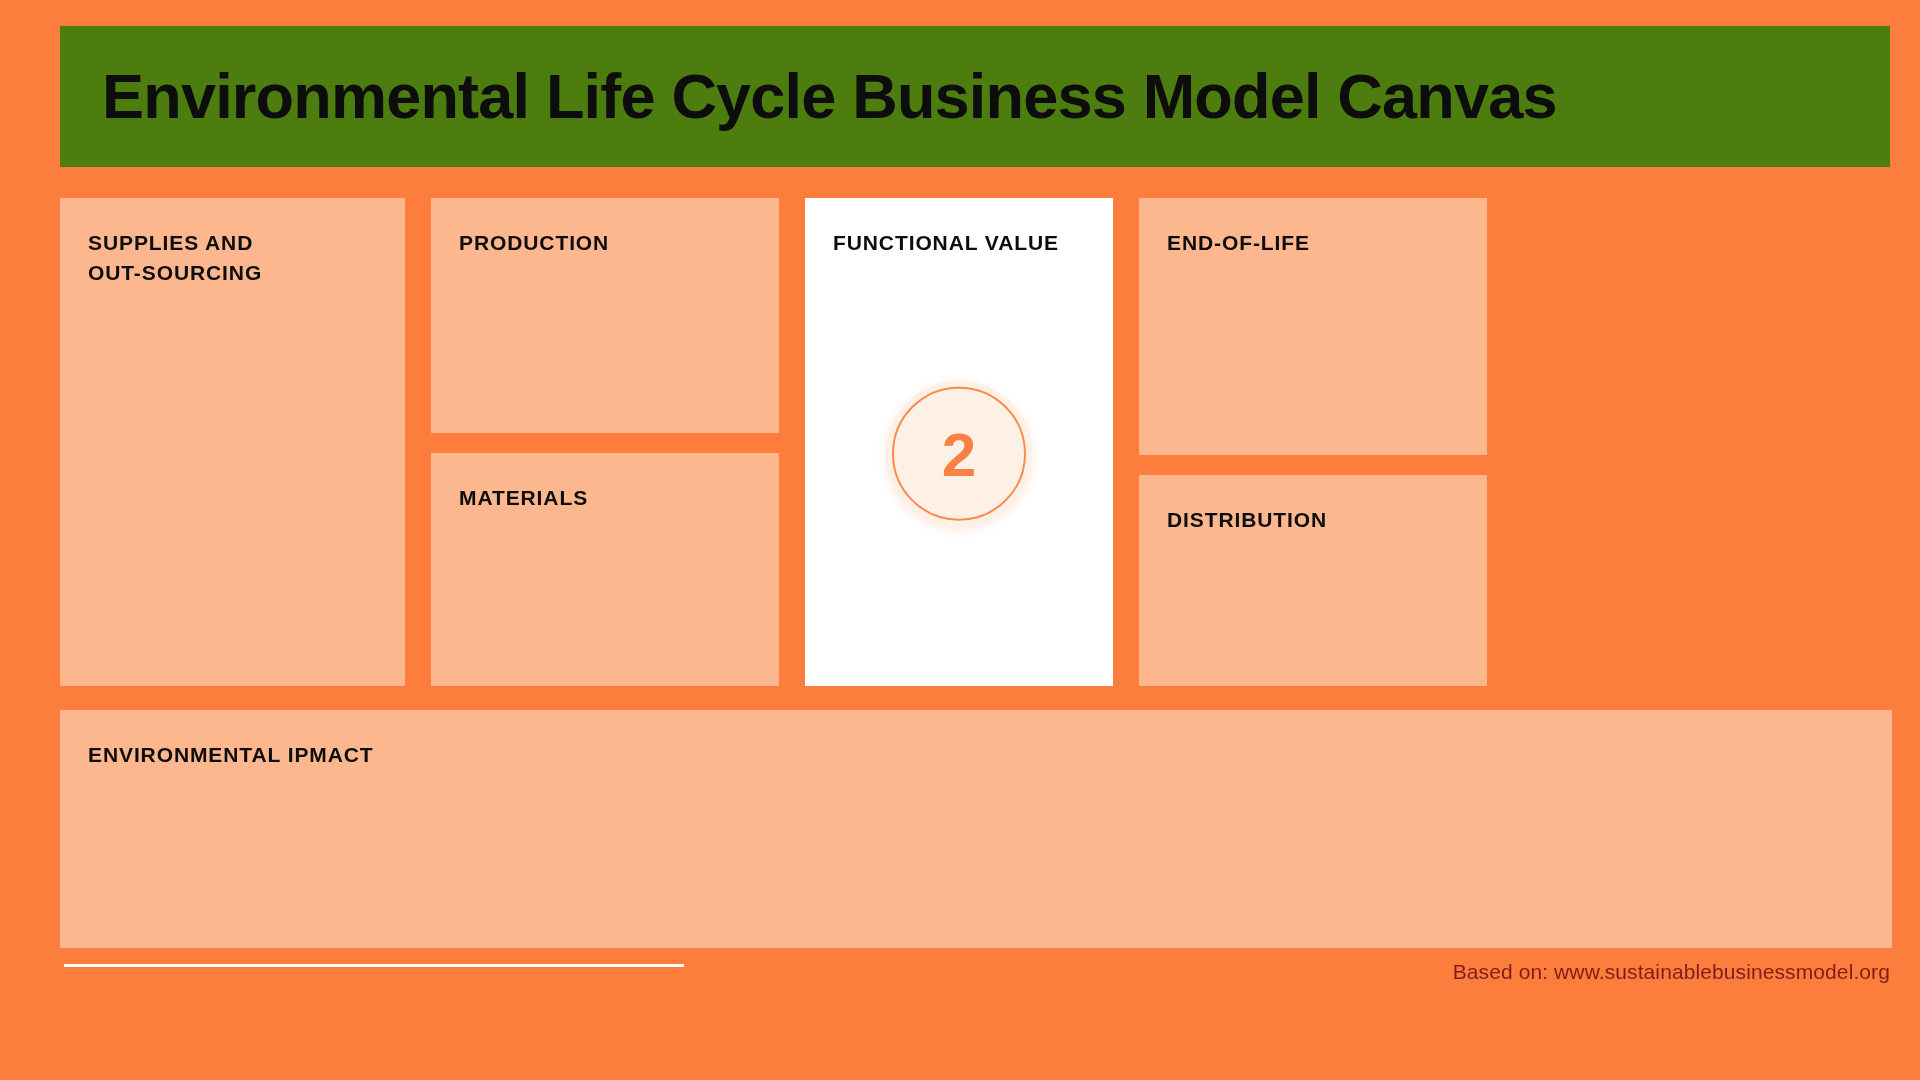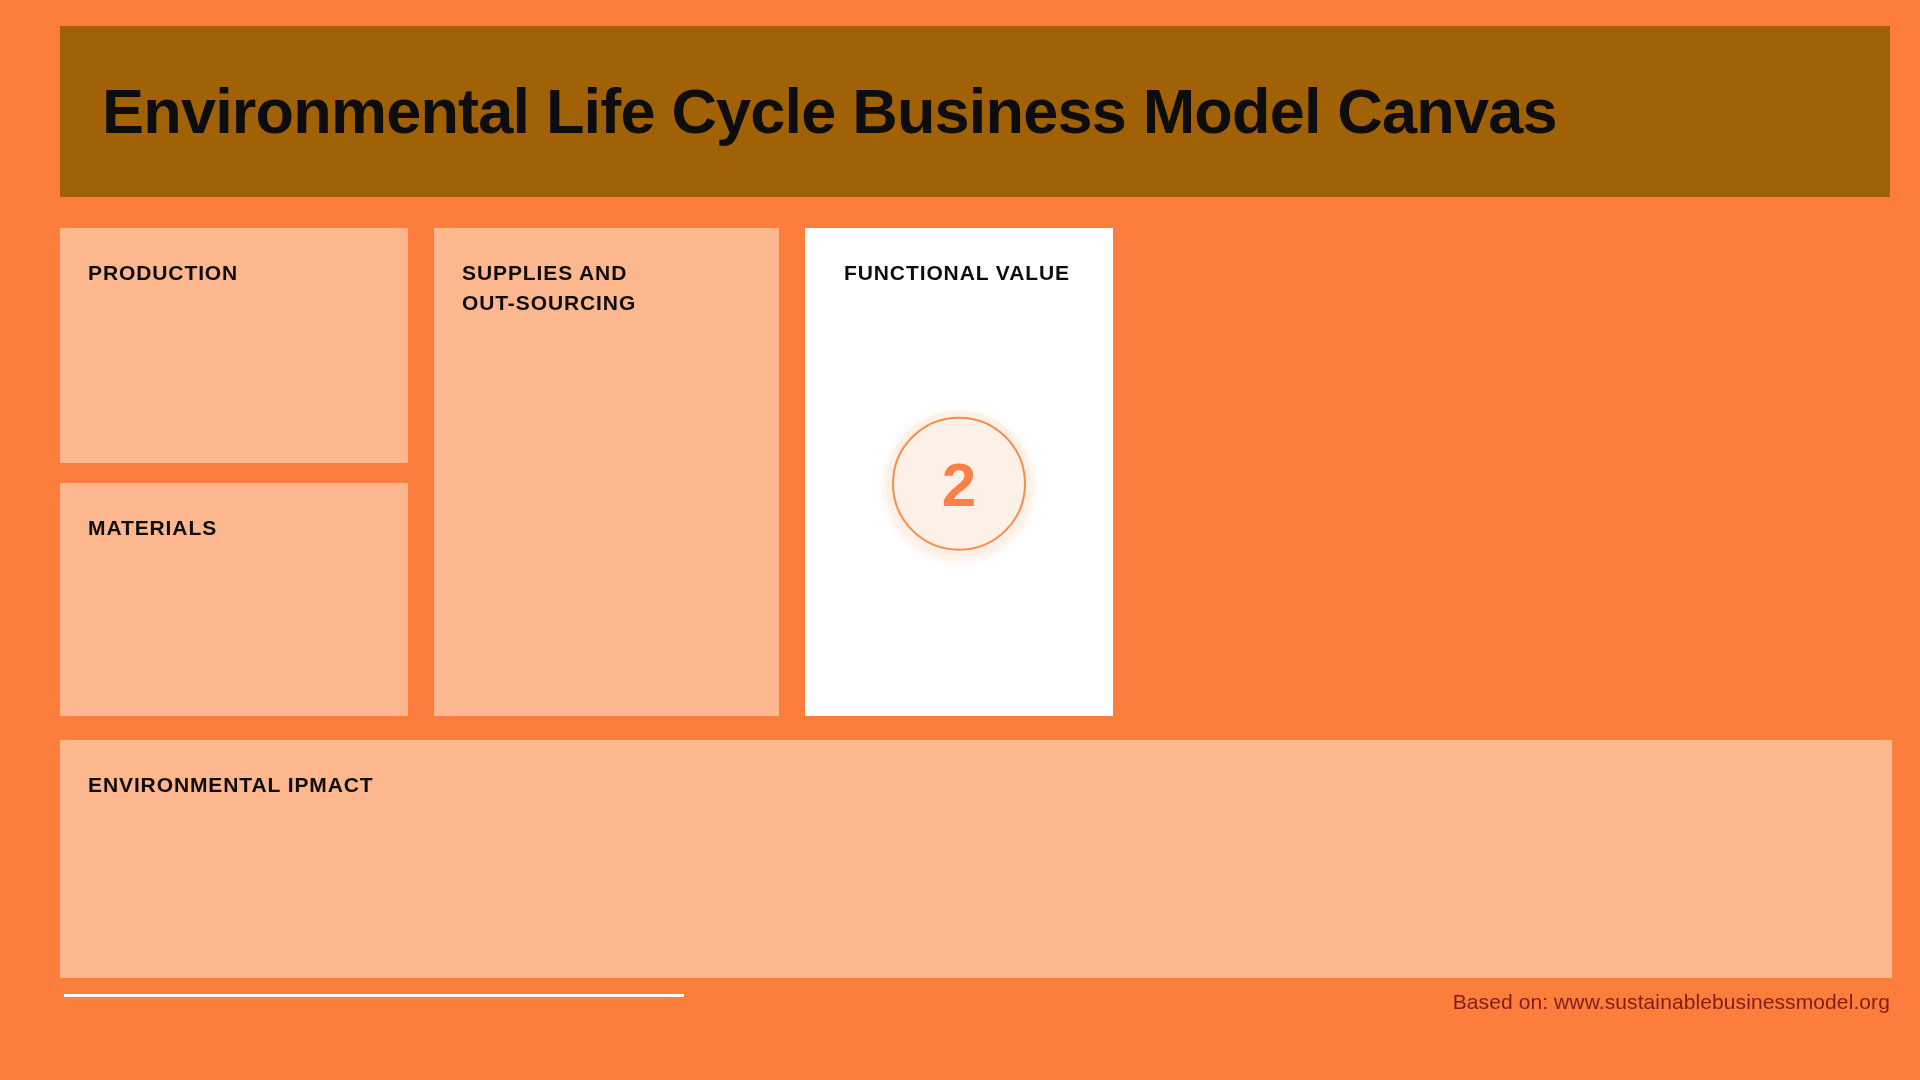--- a/index.html
+++ b/index.html
@@ -21,22 +21,22 @@
     position: relative;
     width: 1920px;
     height: 1080px;
     padding: 26px 28px 0 60px;
     display: flex;
     flex-direction: column;
   }
 
   
   .title-bar {
-    background: #a16207;
-    height: 171px;
+    background: #4d7c0f;
+    height: 141px;
     margin: 0 2px 0 0;
     display: flex;
     align-items: center;
     padding-left: 42px;
     flex: 0 0 auto;
   }
 
   .title-bar h1 {
     font-family: "Liberation Sans", sans-serif;
     font-size: 63px;
@@ -90,21 +90,21 @@
     color: #0d0d0d;
     letter-spacing: 0.9px;
     line-height: 1.42;
     text-transform: uppercase;
     white-space: pre-line;
   }
 
   
   .panel-white {
     background: #ffffff;
-    padding: 30px 0 0 11px;
+    padding: 30px 0 0 0;
     flex: 1 1 100%;
     display: flex;
     flex-direction: column;
     align-items: center;
     position: relative;
   }
 
   .panel-white .panel-title {
     align-self: flex-start;
     padding-left: 28px;
@@ -191,47 +191,55 @@
 <body>
 
 <div class="canvas">
 
   <div class="title-bar">
     <h1>Environmental Life Cycle Business Model Canvas</h1>
   </div>
 
   <div class="grid">
 
-    <div class="col col-production">
-      <div class="panel">
-        <div class="panel-title">PRODUCTION</div>
-      </div>
-      <div class="panel">
-        <div class="panel-title">MATERIALS</div>
-      </div>
-    </div>
-
     <div class="col col-supplies">
       <div class="panel tall">
         <div class="panel-title">SUPPLIES AND
 OUT-SOURCING</div>
+      </div>
+    </div>
+
+    <div class="col col-production">
+      <div class="panel">
+        <div class="panel-title">PRODUCTION</div>
+      </div>
+      <div class="panel">
+        <div class="panel-title">MATERIALS</div>
       </div>
     </div>
 
     <div class="col col-functional">
       <div class="panel-white">
         <div class="panel-title">FUNCTIONAL VALUE</div>
         <div class="badge-wrap">
           <div class="badge-glow"></div>
           <div class="badge-ring"></div>
           <div class="badge-num">2</div>
         </div>
       </div>
     </div>
 
+    <div class="col col-endoflife">
+      <div class="panel">
+        <div class="panel-title">END-OF-LIFE</div>
+      </div>
+      <div class="panel">
+        <div class="panel-title">DISTRIBUTION</div>
+      </div>
+    </div>
 
 
   </div>
 
   <div class="bottom-row">
     <div class="panel panel-impact">
       <div class="panel-title">ENVIRONMENTAL IPMACT</div>
     </div>
   </div>
 

